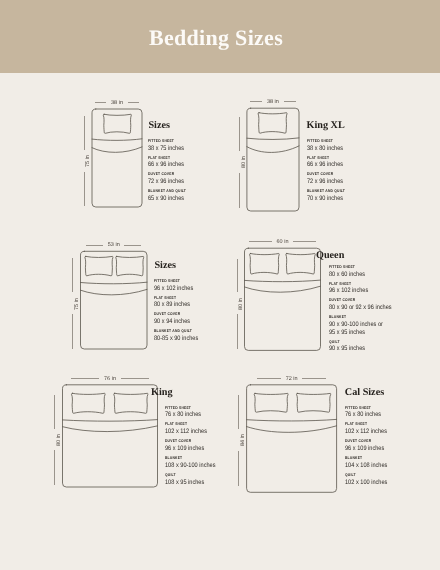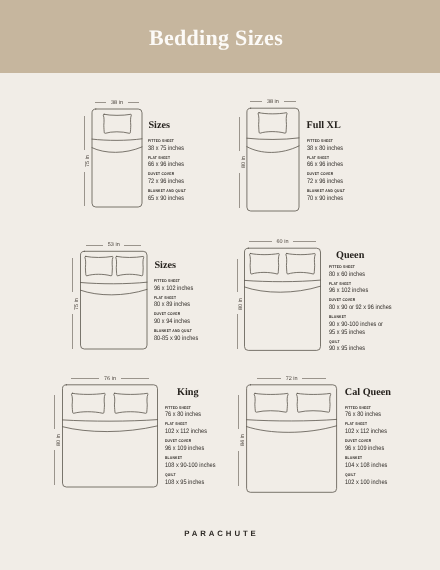--- a/index.html
+++ b/index.html
@@ -86,21 +86,21 @@
           <path d="M246.9,138.20 C262.53,139.95 283.37,139.95 299,137.90"></path>
           <path d="M246.9,146.70 C260.45,154.31 281.29,154.75 299,145.90"></path>
         </g>
       </svg>
       <div class="dim-text dim-h" style="left: 266.981px; top: 100.15px; width: auto;">38 in</div>
       <div class="dim-line" style="left: 249.9px; top: 101.4px; width: 12.4812px; height: 0.72px;"></div>
       <div class="dim-line" style="left: 283.519px; top: 101.4px; width: 12.4812px; height: 0.72px;"></div>
       <div class="dim-text dim-v" style="left: 241.5px; top: 168.219px; transform: rotate(-90deg);">80 in</div>
       <div class="dim-line" style="left: 239.4px; top: 116.7px; width: 0.72px; height: 34.3813px;"></div>
       <div class="dim-line" style="left: 239.4px; top: 172.819px; width: 0.72px; height: 34.9813px;"></div>
-      <div class="panel-title" style="left: 306.5px; top: 121.1px;">Full XL</div>
+      <div class="panel-title" style="left: 306.5px; top: 121.1px;">King XL</div>
       <div class="spec" style="left: 306.5px; top: 138.7px; width: 120px;">
         <div class="spec-label">FITTED SHEET</div>
         <div class="spec-value" style="margin-top: 1.6px; white-space: nowrap;">38 x 80 inches</div>
       </div>
       <div class="spec" style="left: 306.5px; top: 155.5px; width: 120px;">
         <div class="spec-label">FLAT SHEET</div>
         <div class="spec-value" style="margin-top: 1.6px; white-space: nowrap;">66 x 96 inches</div>
       </div>
       <div class="spec" style="left: 306.5px; top: 172.3px; width: 120px;">
         <div class="spec-label">DUVET COVER</div>
@@ -150,21 +150,21 @@
           <path d="M244.5,280.40 C267.30,282.15 297.70,282.15 320.5,280.10"></path>
           <path d="M244.5,287.00 C264.26,293.90 294.66,294.30 320.5,286.20"></path>
         </g>
       </svg>
       <div class="dim-text dim-h" style="left: 276.531px; top: 240.15px; width: auto;">60 in</div>
       <div class="dim-line" style="left: 248.8px; top: 241.4px; width: 23.1312px; height: 0.72px;"></div>
       <div class="dim-line" style="left: 293.069px; top: 241.4px; width: 23.1312px; height: 0.72px;"></div>
       <div class="dim-text dim-v" style="left: 238.6px; top: 309.619px; transform: rotate(-90deg);">80 in</div>
       <div class="dim-line" style="left: 236.5px; top: 258.5px; width: 0.72px; height: 33.9812px;"></div>
       <div class="dim-line" style="left: 236.5px; top: 314.219px; width: 0.72px; height: 34.5812px;"></div>
-      <div class="panel-title" style="left: 336px; top: 251px;">Queen</div>
+      <div class="panel-title" style="left: 316px; top: 251px;">Queen</div>
       <div class="spec" style="left: 329.3px; top: 264.8px; width: 120px;">
         <div class="spec-label">FITTED SHEET</div>
         <div class="spec-value" style="margin-top: 1.6px; white-space: nowrap;">80 x 60 inches</div>
       </div>
       <div class="spec" style="left: 329.3px; top: 281.6px; width: 120px;">
         <div class="spec-label">FLAT SHEET</div>
         <div class="spec-value" style="margin-top: 1.6px; white-space: nowrap;">96 x 102 inches</div>
       </div>
       <div class="spec" style="left: 329.3px; top: 298.4px; width: 120px;">
         <div class="spec-label">DUVET COVER</div>
@@ -189,21 +189,21 @@
           <path d="M62.5,419.90 C91.00,421.65 129.00,421.65 157.5,419.60"></path>
           <path d="M62.5,426.70 C87.20,433.17 125.20,433.55 157.5,425.90"></path>
         </g>
       </svg>
       <div class="dim-text dim-h" style="left: 104.031px; top: 376.75px; width: auto;">76 in</div>
       <div class="dim-line" style="left: 71.2px; top: 378px; width: 28.2312px; height: 0.72px;"></div>
       <div class="dim-line" style="left: 120.569px; top: 378px; width: 28.2312px; height: 0.72px;"></div>
       <div class="dim-text dim-v" style="left: 56.5px; top: 445.769px; transform: rotate(-90deg);">80 in</div>
       <div class="dim-line" style="left: 54.4px; top: 394.8px; width: 0.72px; height: 33.8312px;"></div>
       <div class="dim-line" style="left: 54.4px; top: 450.369px; width: 0.72px; height: 34.4312px;"></div>
-      <div class="panel-title" style="left: 177px; top: 388.2px;">King</div>
+      <div class="panel-title" style="left: 151px; top: 388.2px;">King</div>
       <div class="spec" style="left: 164.8px; top: 405.6px; width: 120px;">
         <div class="spec-label">FITTED SHEET</div>
         <div class="spec-value" style="margin-top: 1.6px; white-space: nowrap;">76 x 80 inches</div>
       </div>
       <div class="spec" style="left: 164.8px; top: 422.4px; width: 120px;">
         <div class="spec-label">FLAT SHEET</div>
         <div class="spec-value" style="margin-top: 1.6px; white-space: nowrap;">102 x 112 inches</div>
       </div>
       <div class="spec" style="left: 164.8px; top: 439.2px; width: 120px;">
         <div class="spec-label">DUVET COVER</div>
@@ -225,21 +225,21 @@
           <path d="M246.6,419.70 C273.60,421.45 309.60,421.45 336.6,419.40"></path>
           <path d="M246.6,426.60 C270.00,434.21 306.00,434.65 336.6,425.80"></path>
         </g>
       </svg>
       <div class="dim-text dim-h" style="left: 285.631px; top: 376.75px; width: auto;">72 in</div>
       <div class="dim-line" style="left: 256.7px; top: 378px; width: 24.3313px; height: 0.72px;"></div>
       <div class="dim-line" style="left: 302.169px; top: 378px; width: 24.3312px; height: 0.72px;"></div>
       <div class="dim-text dim-v" style="left: 240.5px; top: 446.369px; transform: rotate(-90deg);">84 in</div>
       <div class="dim-line" style="left: 238.4px; top: 395.1px; width: 0.72px; height: 34.1312px;"></div>
       <div class="dim-line" style="left: 238.4px; top: 450.969px; width: 0.72px; height: 34.7312px;"></div>
-      <div class="panel-title" style="left: 344.8px; top: 388.1px;">Cal Queen</div>
+      <div class="panel-title" style="left: 344.8px; top: 388.1px;">Cal Sizes</div>
       <div class="spec" style="left: 344.8px; top: 405.5px; width: 120px;">
         <div class="spec-label">FITTED SHEET</div>
         <div class="spec-value" style="margin-top: 1.6px; white-space: nowrap;">76 x 80 inches</div>
       </div>
       <div class="spec" style="left: 344.8px; top: 422.3px; width: 120px;">
         <div class="spec-label">FLAT SHEET</div>
         <div class="spec-value" style="margin-top: 1.6px; white-space: nowrap;">102 x 112 inches</div>
       </div>
       <div class="spec" style="left: 344.8px; top: 439.1px; width: 120px;">
         <div class="spec-label">DUVET COVER</div>
@@ -247,14 +247,13 @@
       </div>
       <div class="spec" style="left: 344.8px; top: 455.9px; width: 120px;">
         <div class="spec-label">BLANKET</div>
         <div class="spec-value" style="margin-top: 1.6px; white-space: nowrap;">104 x 108 inches</div>
       </div>
       <div class="spec" style="left: 344.8px; top: 472.7px; width: 120px;">
         <div class="spec-label">QUILT</div>
         <div class="spec-value" style="margin-top: 1.6px; white-space: nowrap;">102 x 100 inches</div>
       </div>
     </div>
-  <div class="brand">PARACHUTE</div>
 </div>
 
 </body></html>

